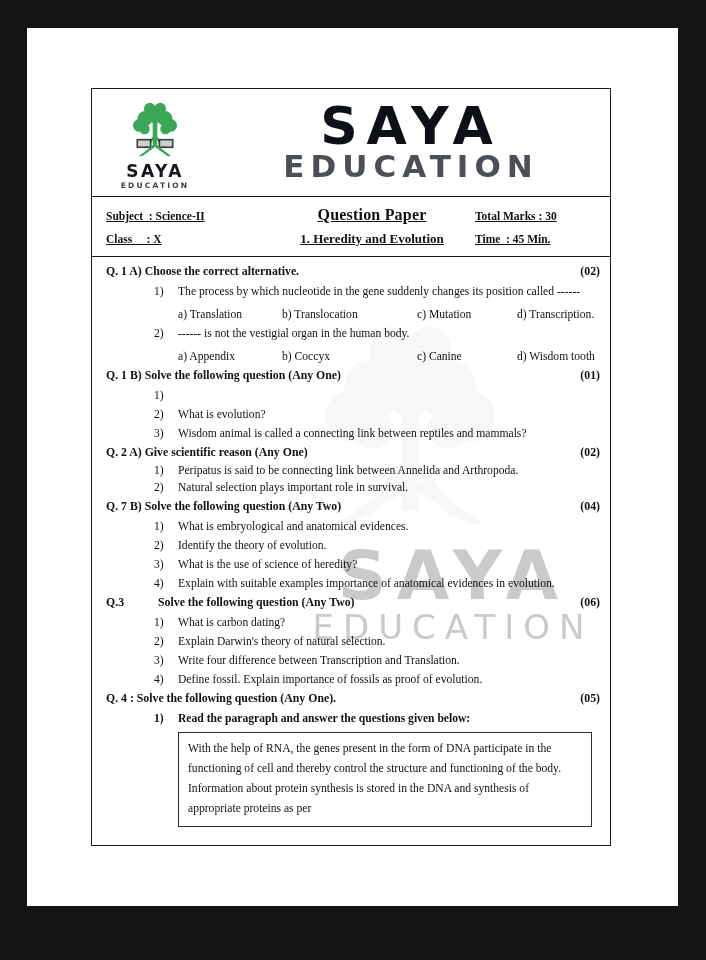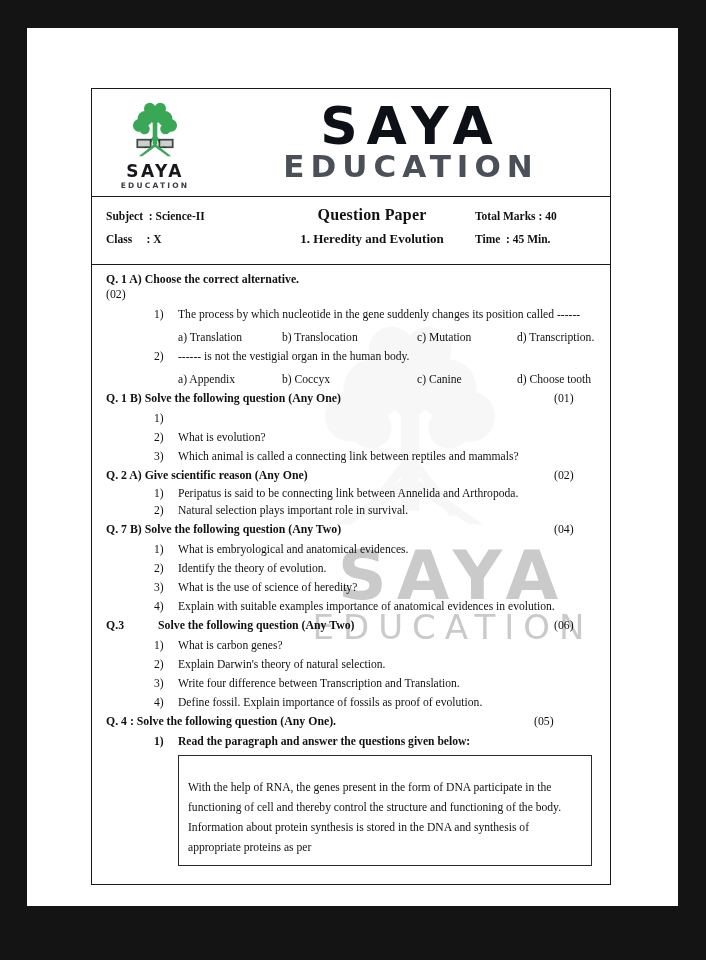--- a/index.html
+++ b/index.html
@@ -139,24 +139,25 @@
     color: #4b4f57;
     line-height: 1;
     display: block;
     margin-top: 1px;
   }
 
   
   .meta-band {
     position: relative;
     border-bottom: 1.5px solid #1a1a1a;
-    padding: 5px 10px 14px 14px;
+    padding: 5px 10px 6px 14px;
     font-weight: 700;
     font-size: 11.5px;
     color: #111;
+    text-decoration: underline;
   }
   .meta-row {
     display: flex;
     align-items: baseline;
     line-height: 1.65;
   }
   .meta-left  { width: 175px; white-space: pre; }
   .meta-mid   { flex: 1; text-align: center; }
   .meta-right { width: 125px; text-align: left; padding-left: 12px; white-space: pre; }
   .meta-title {
@@ -172,25 +173,26 @@
     font-size: 11.6px;
     color: #111;
   }
   .qhead {
     display: flex;
     align-items: baseline;
     font-weight: 700;
     font-size: 11.8px;
     margin-top: 5px;
   }
-  .qhead:first-child { margin-top: 3px; flex-direction: column; }
+  .qhead:first-child { margin-top: 3px; }
   .qhead .qh-text { flex: 1; white-space: pre; }
   .qhead .qh-marks {
     width: 46px;
-    font-weight: 400;
+    text-align: right;
+    font-weight: 700;
   }
   .qhead.q3-style .qh-label { width: 52px; }
 
   .sub {
     display: flex;
     align-items: baseline;
     margin-top: 6px;
     padding-left: 48px;
   }
   .sub .sn { width: 24px; flex: none; }
@@ -206,21 +208,21 @@
   .opts .op2 { width: 135px; }
   .opts .op3 { width: 100px; }
   .opts .op4 { width: 110px; }
 
   .tight { margin-top: 4px; }
 
   
   .para-box {
     margin: 7px 8px 10px 72px;
     border: 1.3px solid #2b2b2b;
-    padding: 22px 9px 7px 9px;
+    padding: 6px 9px 7px 9px;
     line-height: 1.72;
     font-size: 11.6px;
   }
 
   .bold { font-weight: 700; }
 </style>
 </head>
 <body>
 
 <div class="frame">
@@ -287,21 +289,21 @@
         <div class="logo-word">
           <span class="lw-saya">SAYA</span>
           <span class="lw-edu">EDUCATION</span>
         </div>
       </div>
 
       <div class="meta-band">
         <div class="meta-row">
           <div class="meta-left">Subject  : Science-II</div>
           <div class="meta-mid meta-title">Question Paper</div>
-          <div class="meta-right">Total Marks : 40</div>
+          <div class="meta-right">Total Marks : 30</div>
         </div>
         <div class="meta-row">
           <div class="meta-left">Class     : X</div>
           <div class="meta-mid meta-sub">1. Heredity and Evolution</div>
           <div class="meta-right">Time  : 45 Min.</div>
         </div>
       </div>
 
       <div class="body">
 
@@ -320,37 +322,37 @@
           <span class="op op4">d) Transcription.</span>
         </div>
         <div class="sub">
           <span class="sn">2)</span>
           <span class="st">------ is not the vestigial organ in the human body.</span>
         </div>
         <div class="opts">
           <span class="op op1">a)  Appendix</span>
           <span class="op op2">b) Coccyx</span>
           <span class="op op3">c) Canine</span>
-          <span class="op op4">d) Choose tooth</span>
+          <span class="op op4">d) Wisdom tooth</span>
         </div>
 
         <div class="qhead">
           <span class="qh-text">Q. 1 B) Solve the following question (Any One)</span>
           <span class="qh-marks">(01)</span>
         </div>
         <div class="sub">
           <span class="sn">1)</span>
         </div>
         <div class="sub">
           <span class="sn">2)</span>
           <span class="st">What is evolution?</span>
         </div>
         <div class="sub">
           <span class="sn">3)</span>
-          <span class="st">Which animal is called a connecting link between reptiles and mammals?</span>
+          <span class="st">Wisdom animal is called a connecting link between reptiles and mammals?</span>
         </div>
 
         <div class="qhead">
           <span class="qh-text">Q. 2 A) Give scientific reason (Any One)</span>
           <span class="qh-marks">(02)</span>
         </div>
         <div class="sub tight">
           <span class="sn">1)</span>
           <span class="st">Peripatus is said to be connecting link between Annelida and Arthropoda.</span>
         </div>
@@ -380,21 +382,21 @@
           <span class="st">Explain with suitable examples importance of anatomical evidences in evolution.</span>
         </div>
 
         <div class="qhead q3-style">
           <span class="qh-label">Q.3</span>
           <span class="qh-text">Solve the following question (Any Two)</span>
           <span class="qh-marks">(06)</span>
         </div>
         <div class="sub">
           <span class="sn">1)</span>
-          <span class="st">What is carbon genes?</span>
+          <span class="st">What is carbon dating?</span>
         </div>
         <div class="sub">
           <span class="sn">2)</span>
           <span class="st">Explain Darwin's theory of natural selection.</span>
         </div>
         <div class="sub">
           <span class="sn">3)</span>
           <span class="st">Write four difference between Transcription and Translation.</span>
         </div>
         <div class="sub">

